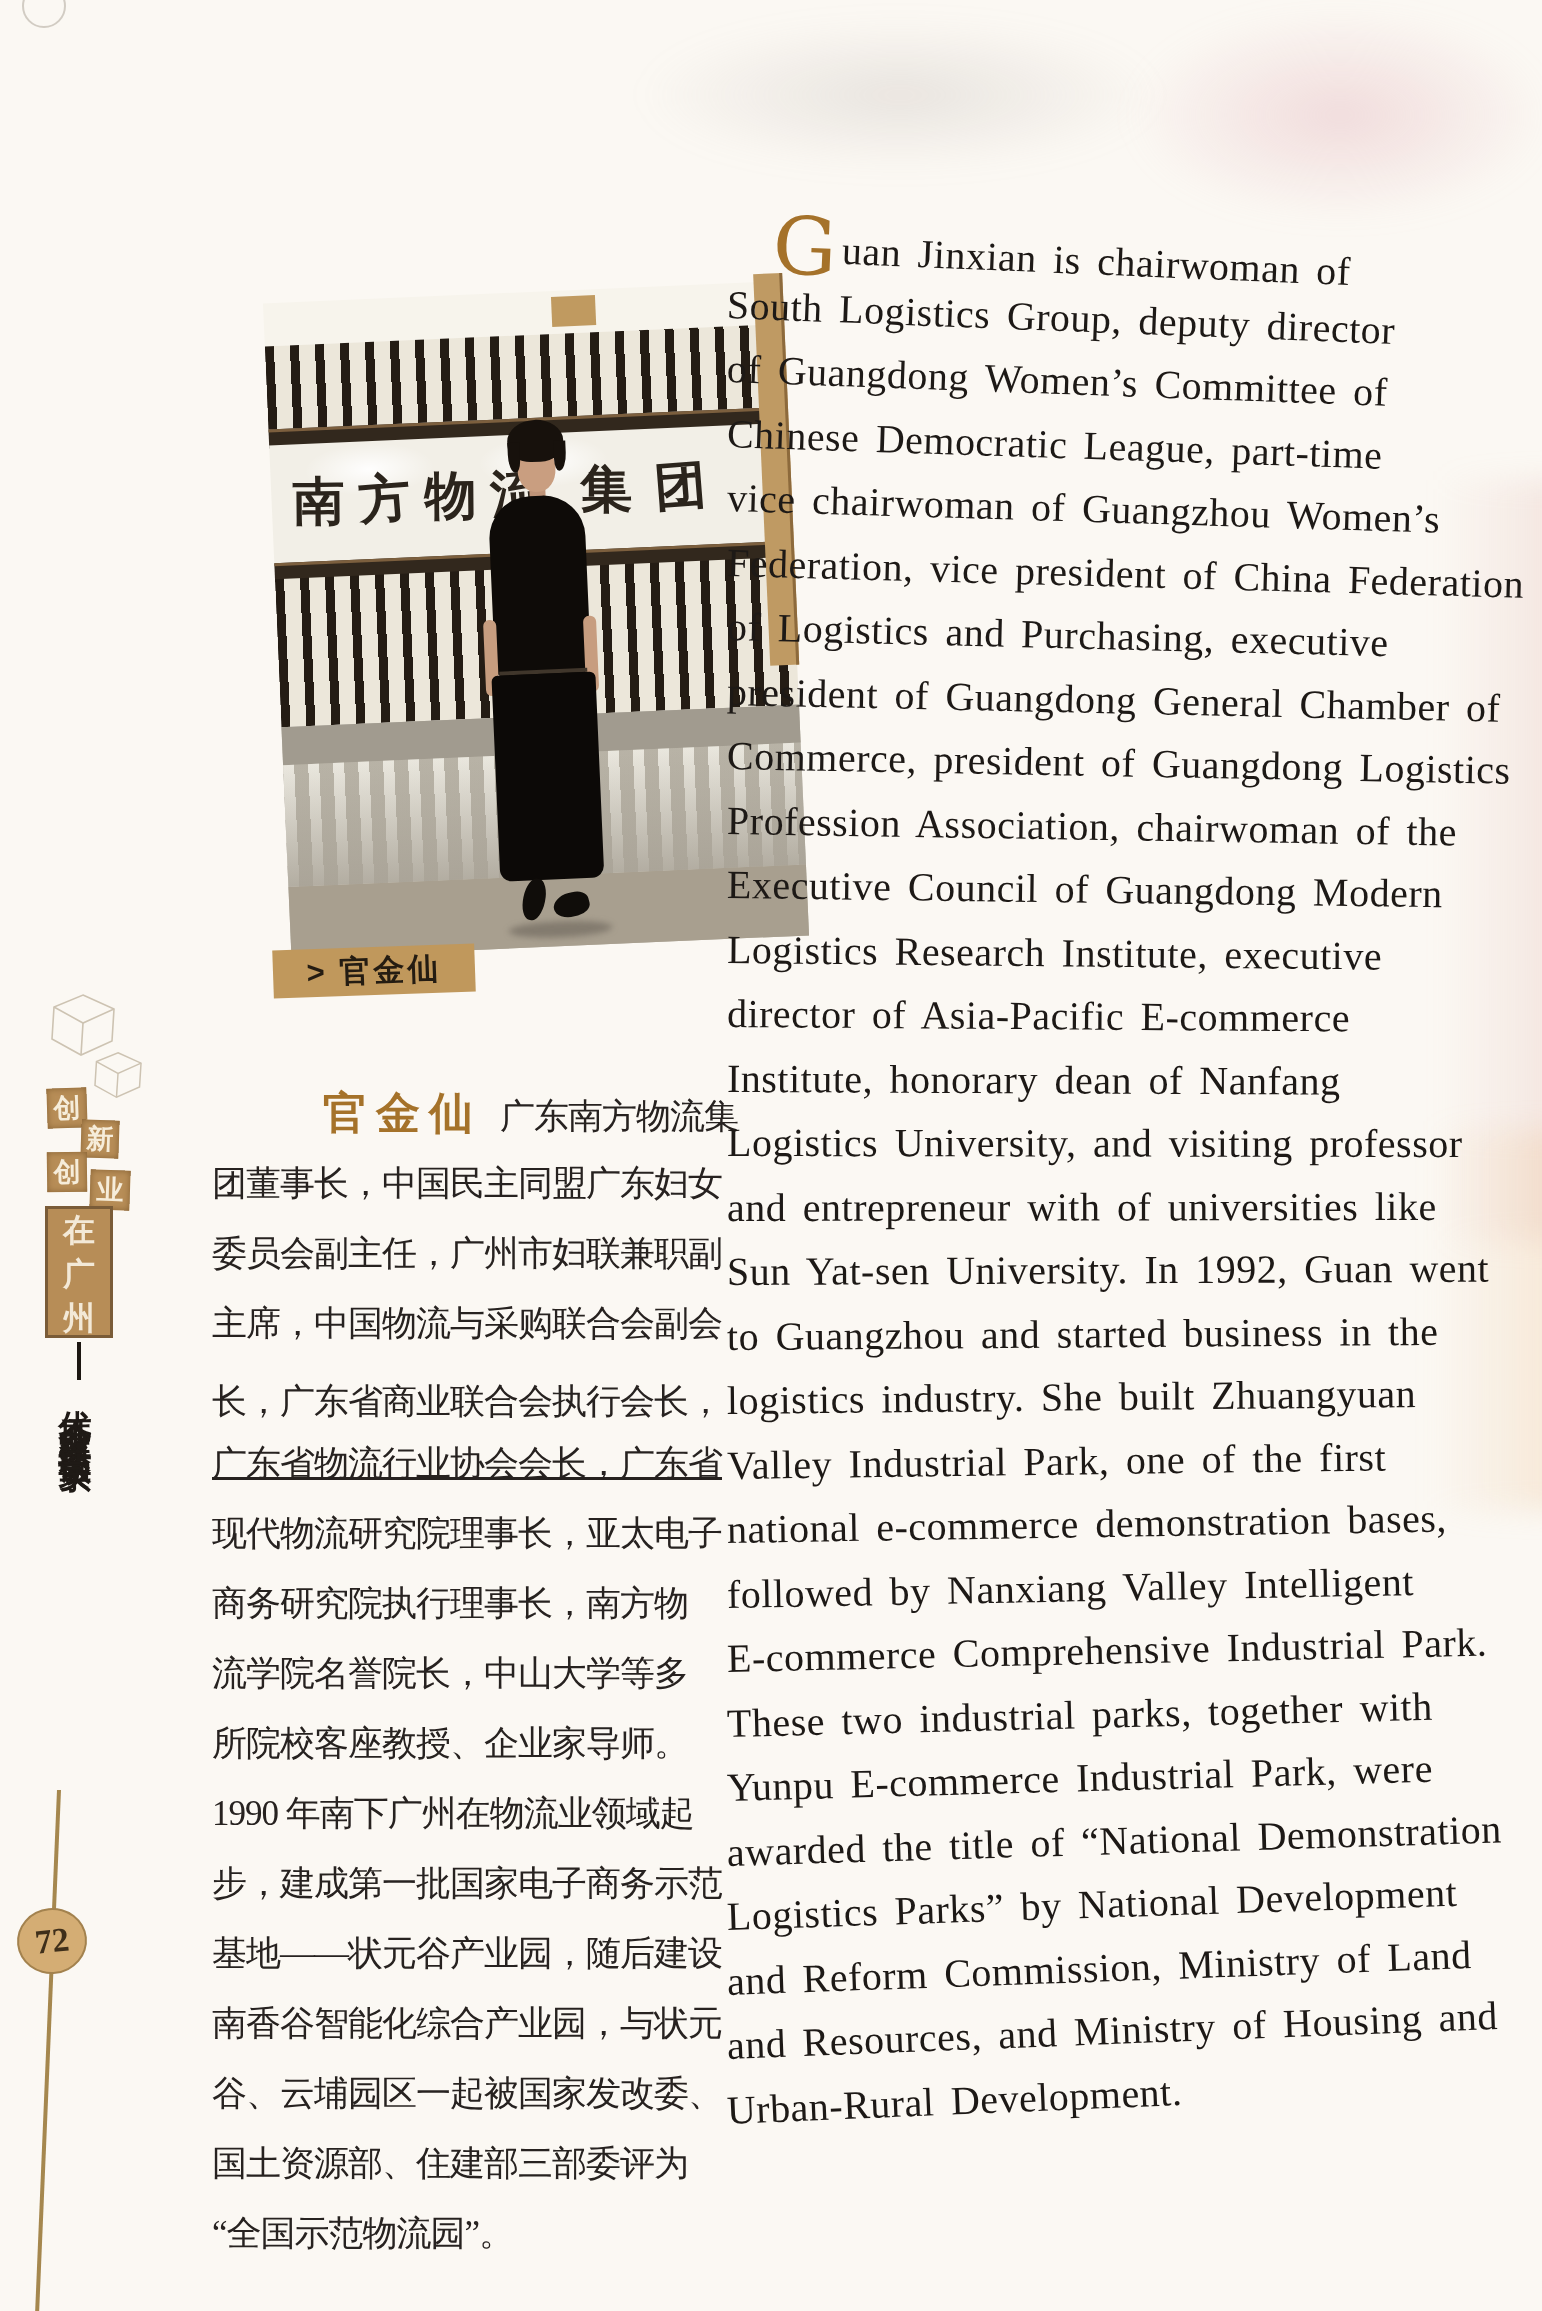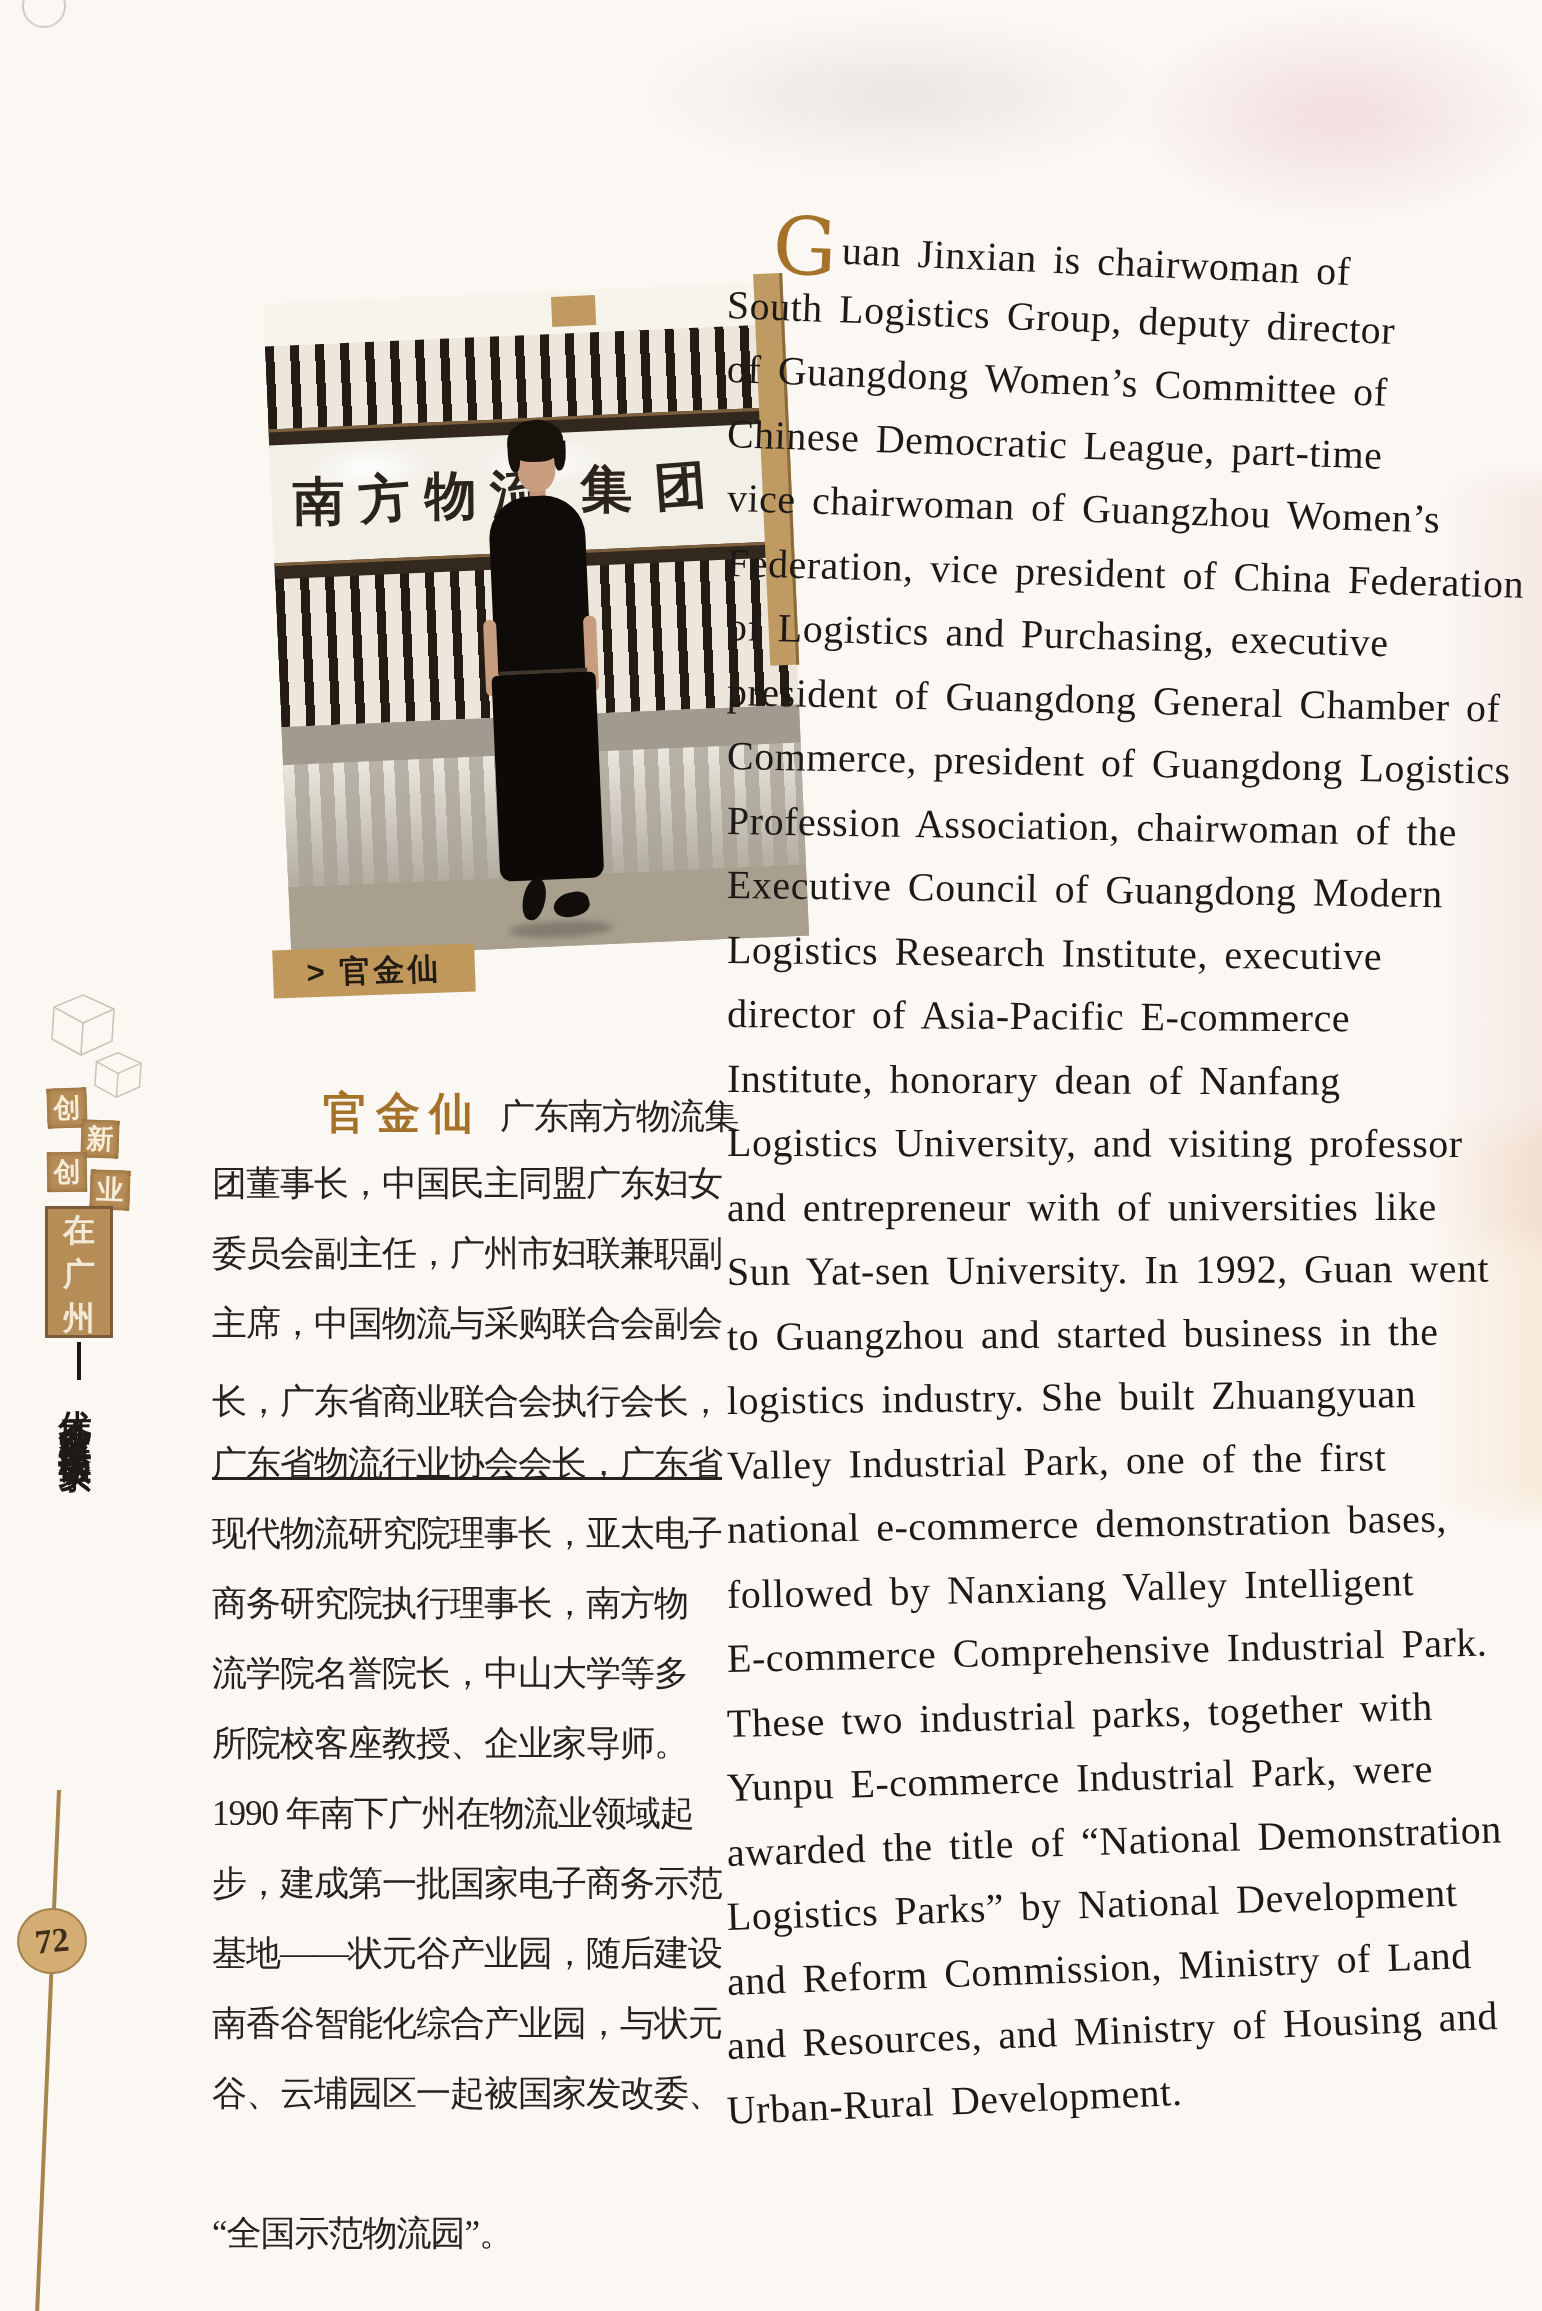--- a/index.html
+++ b/index.html
@@ -168,20 +168,21 @@
       <div class="cn-line" style="top: 350px; text-decoration: underline;">广东省物流行业协会会长，广东省</div>
       <div class="cn-line" style="top: 420px;">现代物流研究院理事长，亚太电子</div>
       <div class="cn-line" style="top: 490px;">商务研究院执行理事长，南方物</div>
       <div class="cn-line" style="top: 630px;">所院校客座教授、企业家导师。</div>
       <div class="cn-line" style="top: 560px;">流学院名誉院长，中山大学等多</div>
       <div class="cn-line" style="top: 700px;">1990 年南下广州在物流业领域起</div>
       <div class="cn-line" style="top: 770px;">步，建成第一批国家电子商务示范</div>
       <div class="cn-line" style="top: 840px;">基地——状元谷产业园，随后建设</div>
       <div class="cn-line" style="top: 910px;">南香谷智能化综合产业园，与状元</div>
       <div class="cn-line" style="top: 980px;">谷、云埔园区一起被国家发改委、</div>
+      <div class="cn-line" style="top: 1050px;">国土资源部、住建部三部委评为</div>
       <div class="cn-line" style="top: 1120px;">“全国示范物流园”。</div>
     </div>
 
   <div class="en-block">
       <div class="en-line" style="top: 0px; transform: rotate(2.4deg);"><span class="en-indent"></span><span class="dropcap">G</span><span>uan Jinxian is chairwoman of</span></div>
       <div class="en-line" style="top: 64.5px; transform: rotate(2.23deg);">South Logistics Group, deputy director</div>
       <div class="en-line" style="top: 129px; transform: rotate(2.07deg);">of Guangdong Women’s Committee of</div>
       <div class="en-line" style="top: 193.5px; transform: rotate(1.9deg);">Chinese Democratic League, part-time</div>
       <div class="en-line" style="top: 258px; transform: rotate(1.74deg);">vice chairwoman of Guangzhou Women’s</div>
       <div class="en-line" style="top: 322.5px; transform: rotate(1.57deg);">Federation, vice president of China Federation</div>

